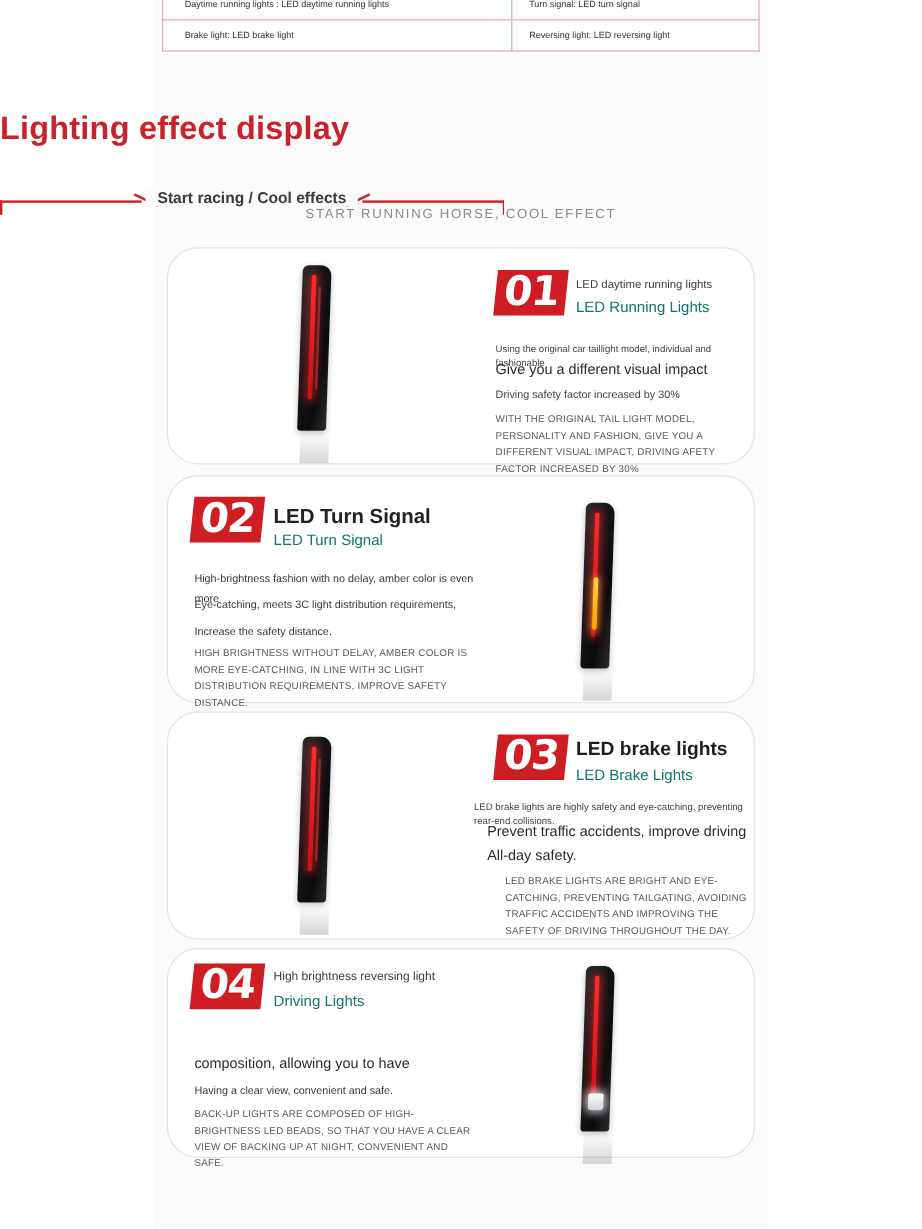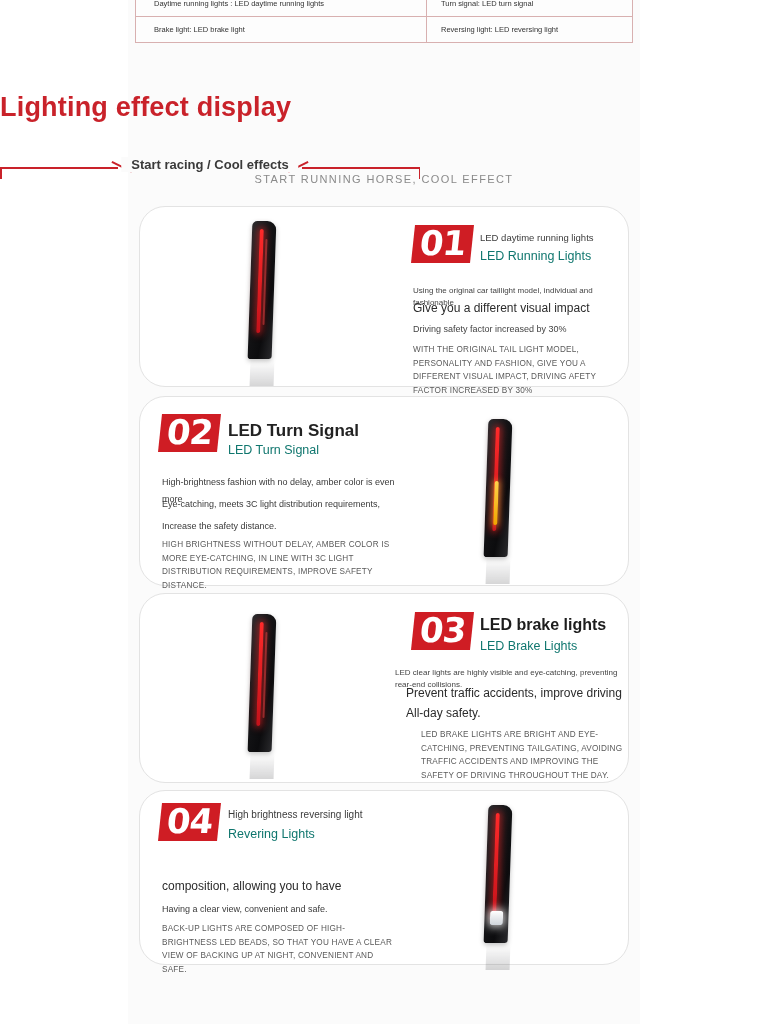--- a/index.html
+++ b/index.html
@@ -269,33 +269,33 @@
   <div class="card" id="card3">
     <div class="lamp" style="left:102px; top:20px;">
       <div class="body"></div>
         <div class="strip"></div>
         <div class="strip2"></div>
         <div class="reflect"></div>
     </div>
     <div class="num" style="left:273px; top:18px;">03</div>
     <div class="txt h1" style="left:340px; top:22px;">LED brake lights</div>
     <div class="txt h-gray" style="left:340px; top:45px;">LED Brake Lights</div>
-    <div class="txt p-sm" style="left:255px; top:73px; width:235px;">LED clear lights are highly visible and eye-catching, preventing rear-end collisions.</div>
+    <div class="txt p-sm" style="left:255px; top:73px; width:235px;">LED brake lights are highly safety and eye-catching, preventing rear-end collisions.</div>
     <div class="txt p-md" style="left:266px; top:92px; width:225px;">Prevent traffic accidents, improve driving</div>
     <div class="txt p-md" style="left:266px; top:112px; width:225px;">All-day safety.</div>
     <div class="txt p-cap" style="left:281px; top:134px; width:212px;">LED BRAKE LIGHTS ARE BRIGHT AND EYE-CATCHING, PREVENTING TAILGATING, AVOIDING TRAFFIC ACCIDENTS AND IMPROVING THE SAFETY OF DRIVING THROUGHOUT THE DAY.</div>
   </div>
 
   <div class="card" id="card4">
     <div class="lamp" style="left:338px; top:14px;">
       <div class="body"></div>
         <div class="strip"></div>
         <div class="white"></div>
         <div class="reflect"></div>
     </div>
     <div class="num" style="left:20px; top:12px;">04</div>
     <div class="txt h-sm" style="left:88px; top:18px; font-size:10px;">High brightness reversing light</div>
-    <div class="txt h-gray" style="left:88px; top:36px;">Revering Lights</div>
+    <div class="txt h-gray" style="left:88px; top:36px;">Driving Lights</div>
     <div class="txt p-md" style="left:22px; top:88px; width:250px;">composition, allowing you to have</div>
     <div class="txt p-line" style="left:22px; top:110px; width:250px;">Having a clear view, convenient and safe.</div>
     <div class="txt p-cap" style="left:22px; top:131px; width:235px;">BACK-UP LIGHTS ARE COMPOSED OF HIGH-BRIGHTNESS LED BEADS, SO THAT YOU HAVE A CLEAR VIEW OF BACKING UP AT NIGHT, CONVENIENT AND SAFE.</div>
   </div>
 </div>
 
 </body></html>

